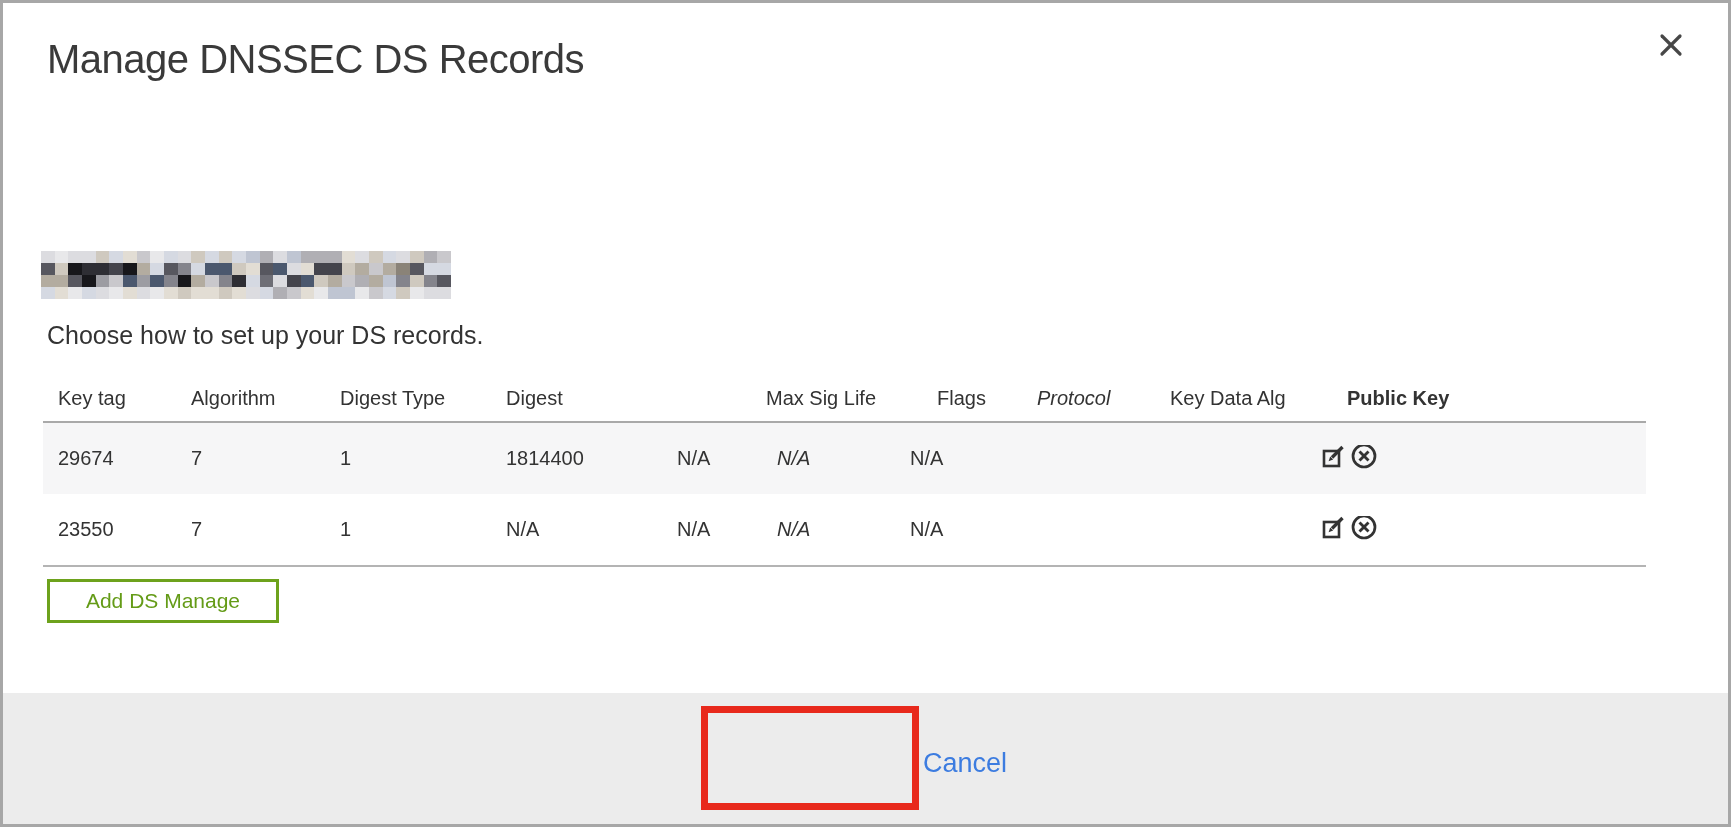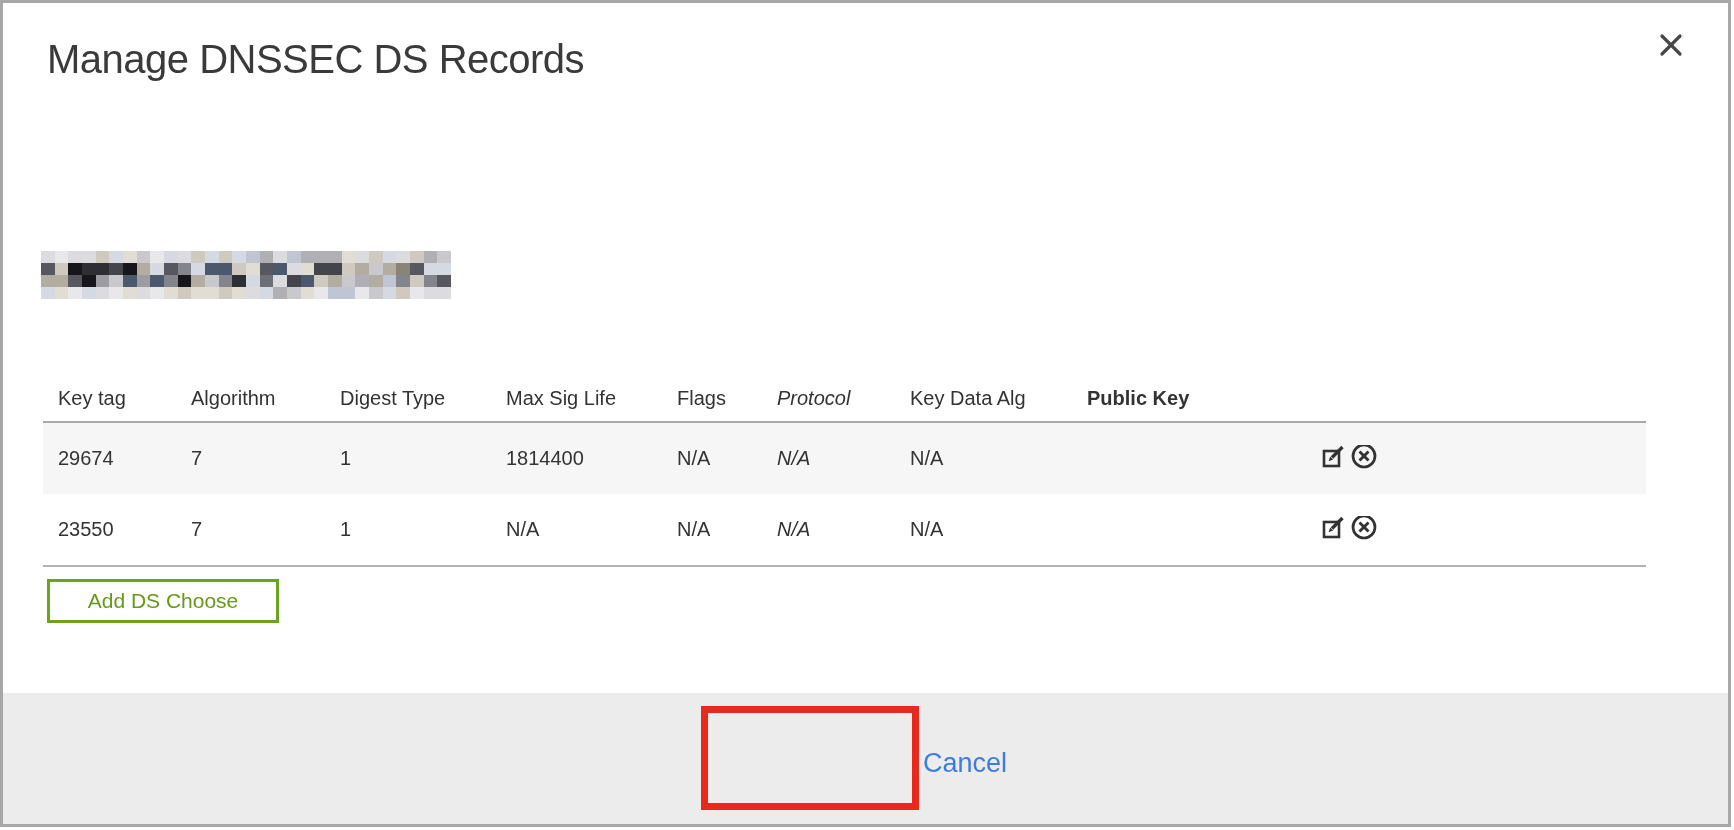--- a/index.html
+++ b/index.html
@@ -166,26 +166,28 @@
       <div style="background: rgb(191, 197, 210);"></div>
       <div style="background: rgb(232, 232, 234);"></div>
       <div style="background: rgb(201, 200, 204);"></div>
       <div style="background: rgb(213, 217, 226);"></div>
       <div style="background: rgb(207, 201, 191);"></div>
       <div style="background: rgb(232, 232, 234);"></div>
       <div style="background: rgb(220, 220, 224);"></div>
       <div style="background: rgb(220, 220, 224);"></div>
     </div>
 
+  <div class="subtitle">Choose how to set up your DS records.</div>
 
   <div class="ds-table">
     <div class="thead">
       <div class="cell c0">Key tag</div>
       <div class="cell c1">Algorithm</div>
       <div class="cell c2">Digest Type</div>
+      <div class="cell c3">Digest</div>
       <div class="cell c4">Max Sig Life</div>
       <div class="cell c5">Flags</div>
       <div class="cell c6">Protocol</div>
       <div class="cell c7">Key Data Alg</div>
       <div class="cell c8">Public Key</div>
       <div class="cell c9"></div>
     </div>
 
     <div class="tbody">
 
@@ -247,21 +249,21 @@
                 <line x1="18.5" y1="9.5" x2="9.5" y2="18.5" stroke="#333" stroke-width="2.9"></line>
               </svg>
             </span>
           </span>
         </div>
       </div>
 
     </div>
   </div>
 
-  <div class="add-btn">Add DS Choose</div>
+  <div class="add-btn">Add DS Manage</div>
 
   <div class="footer"></div>
 
 
   <div class="cancel-link">Cancel</div>
 
   <div class="highlight-box"></div>
 
 </div>
 

